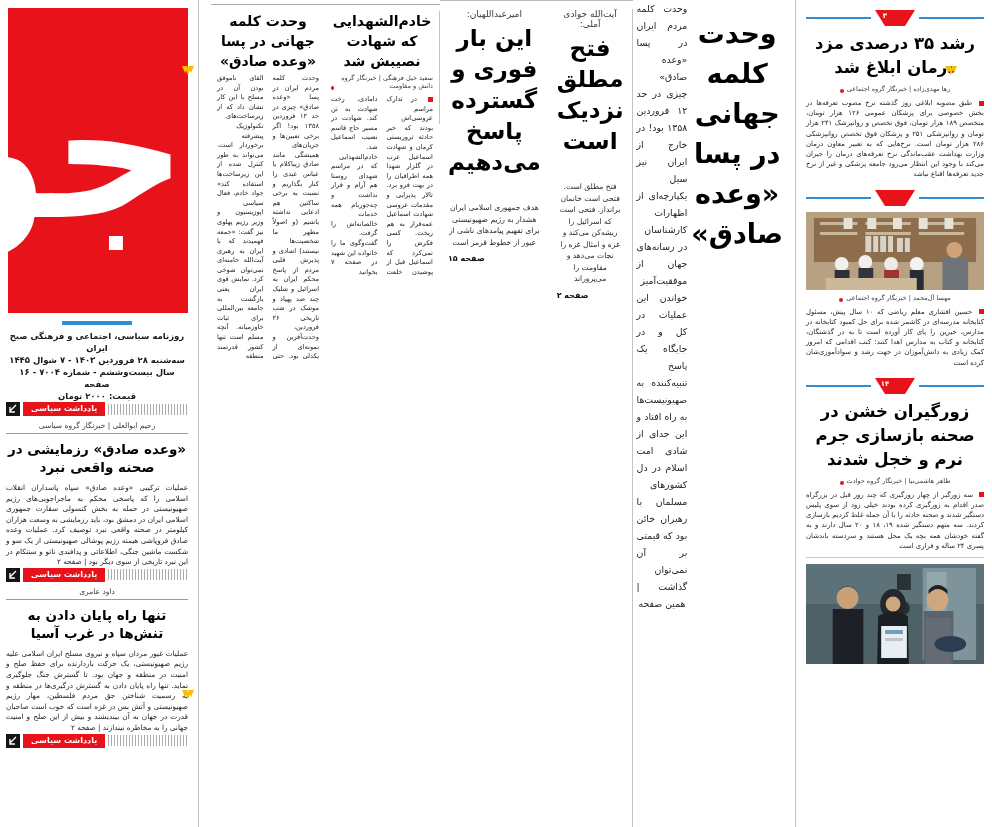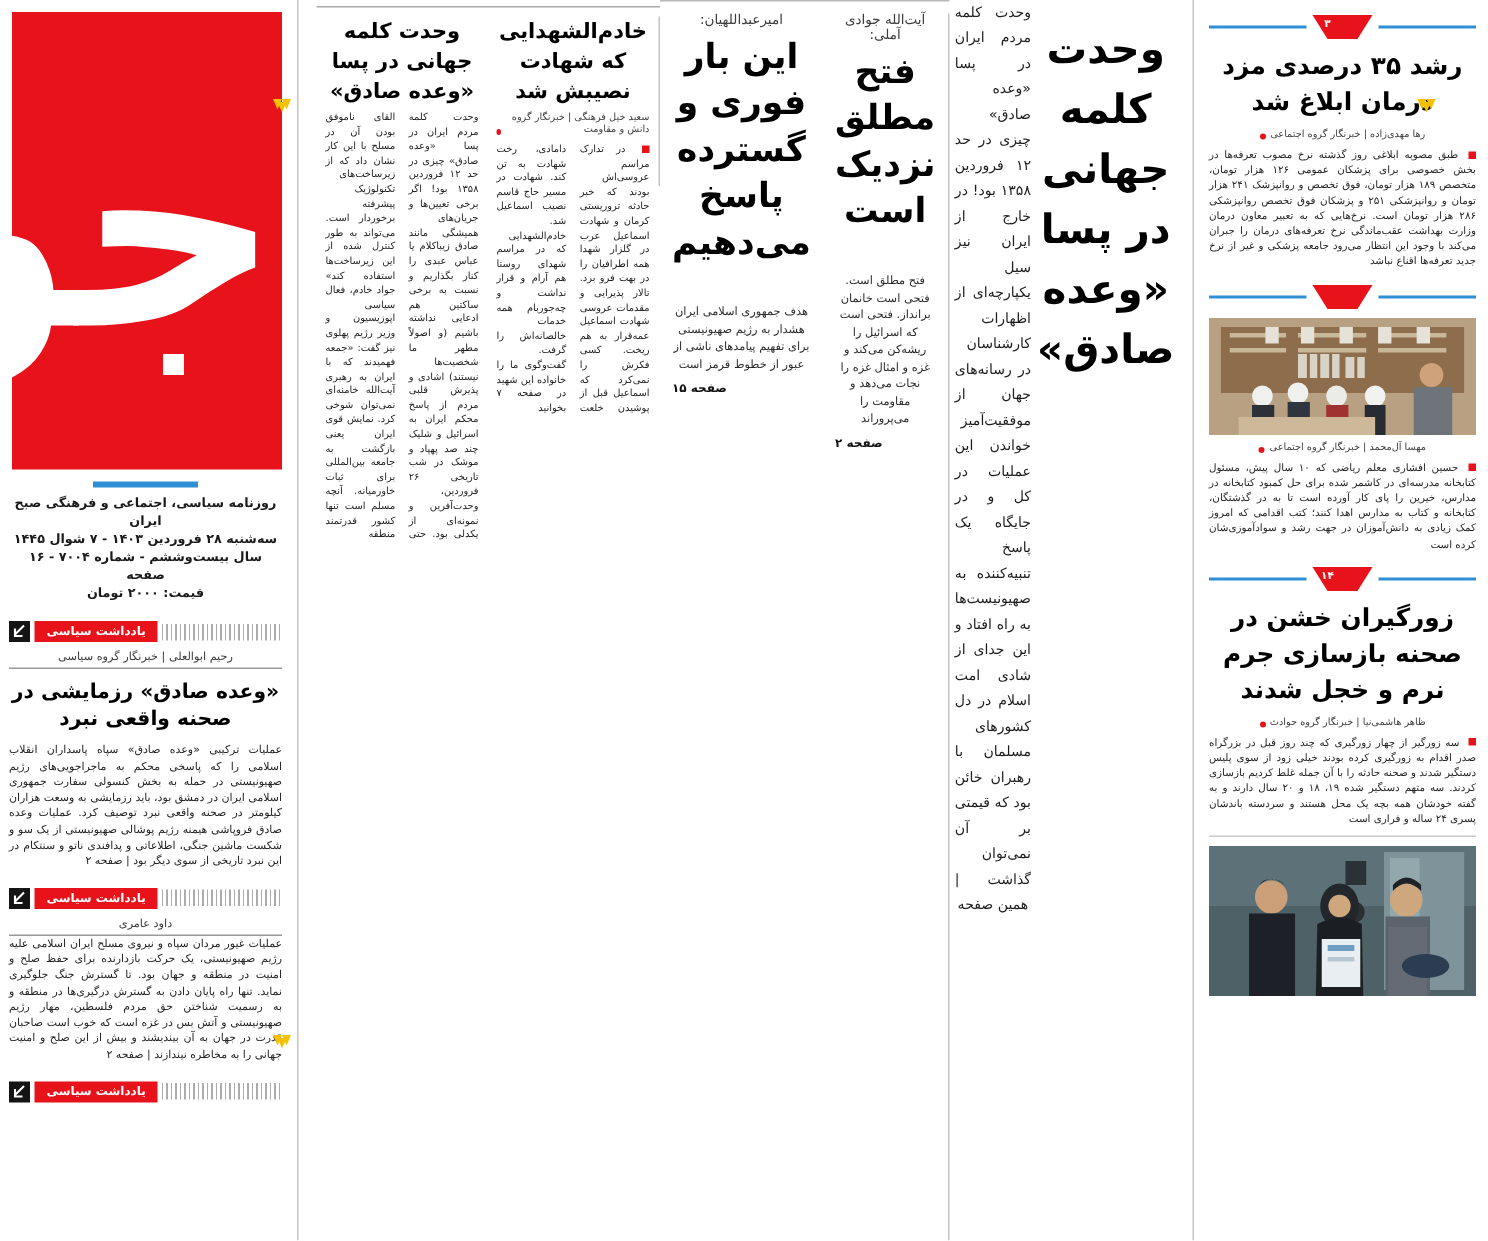--- a/index.html
+++ b/index.html
@@ -51,21 +51,21 @@
     margin:8px auto 5px auto;
   }
   .mast-info{
     font-size:8.5px;line-height:12px;color:#1a1a1a;
     text-align:center;font-weight:bold;
   }
 
   
   .note-badge{
     display:flex;flex-direction:row-reverse;align-items:center;
-    gap:3px;margin-top:12px;
+    gap:3px;
   }
   .badge-sq{
     width:14px;height:14px;background:#151515;flex:0 0 14px;
     position:relative;
   }
   .badge-sq svg{position:absolute;left:2px;top:2px;}
   .badge-lbl{
     background:#e8121a;color:#fff;font-size:8px;font-weight:bold;
     padding:2px 8px 3px 8px;line-height:9px;white-space:nowrap;
   }
@@ -259,20 +259,21 @@
         <div class="badge-sq">
           <svg width="10" height="10" viewBox="0 0 10 10">
               <path d="M8 1 L2 7 M2 3 L2 8 L7 8" stroke="#fff" stroke-width="1.4" fill="none"></path>
             </svg>
         </div>
         <div class="badge-lbl">یادداشت سیاسی</div>
         <div class="badge-hatch"></div>
       </div>
       <div class="note-author">داود عامری</div>
       <div class="thin-rule"></div>
+      <div class="note-title">تنها راه پایان دادن به تنش‌ها در غرب آسیا</div>
       <div class="note-body">عملیات غیور مردان سپاه و نیروی مسلح ایران اسلامی علیه رژیم صهیونیستی، یک حرکت بازدارنده برای حفظ صلح و امنیت در منطقه و جهان بود. تا گسترش جنگ جلوگیری نماید. تنها راه پایان دادن به گسترش درگیری‌ها در منطقه و به رسمیت شناختن حق مردم فلسطین، مهار رژیم صهیونیستی و آتش بس در غزه است که خوب است صاحبان قدرت در جهان به آن بیندیشند و بیش از این صلح و امنیت جهانی را به مخاطره نیندازند | صفحه ۲</div>
     </div>
 
     <div>
       <div class="note-badge">
         <div class="badge-sq">
           <svg width="10" height="10" viewBox="0 0 10 10">
               <path d="M8 1 L2 7 M2 3 L2 8 L7 8" stroke="#fff" stroke-width="1.4" fill="none"></path>
             </svg>
         </div>

